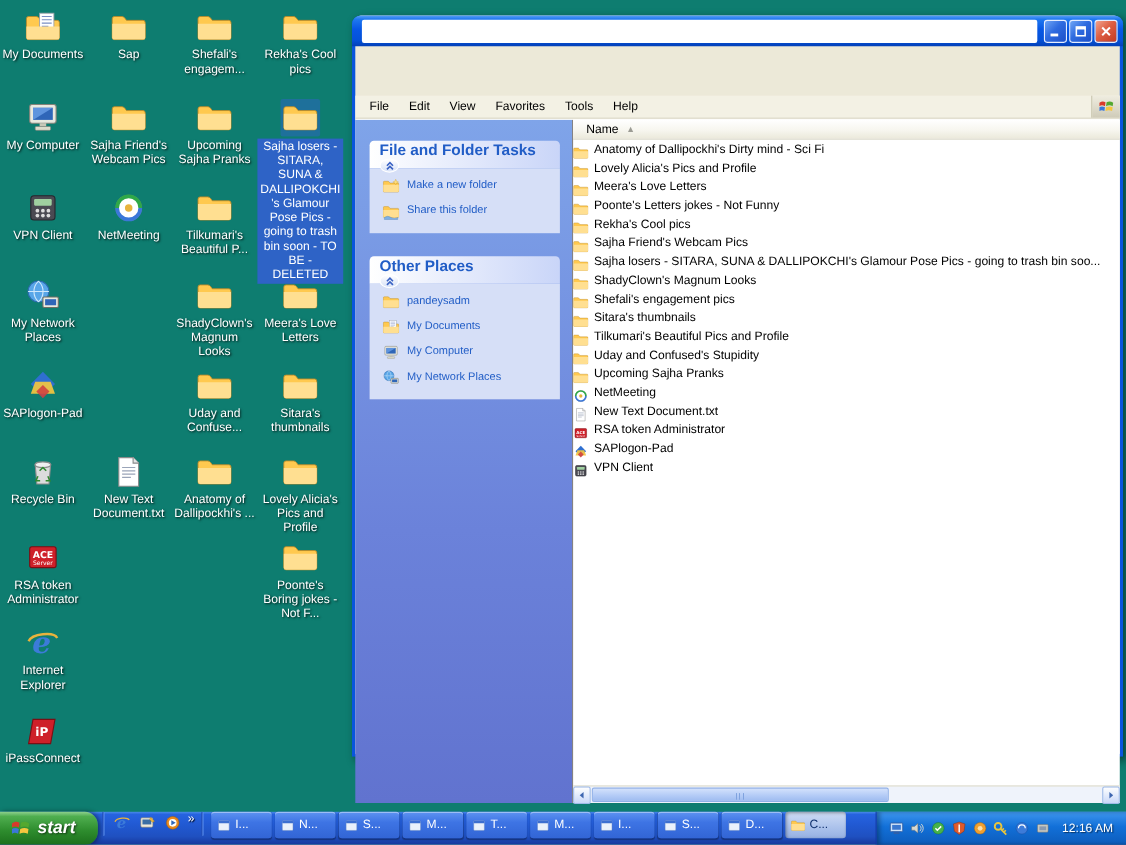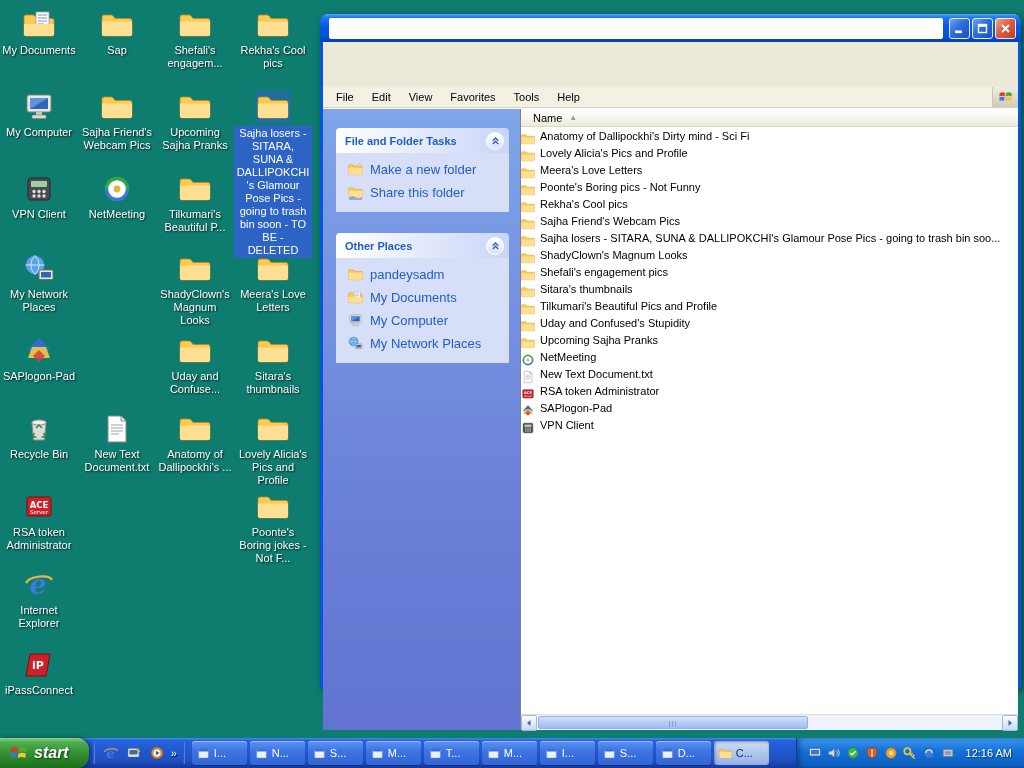--- a/index.html
+++ b/index.html
@@ -33,27 +33,27 @@
   .menu-item { padding:3px 9px; font-size:11px; color:#000; cursor:default; }
   .xp-logo { margin-left:auto; width:26px; height:20px; border-left:1px solid #C9C5AF;
              background:linear-gradient(180deg,#EFEDE0,#CFCBB8); display:flex; align-items:center; justify-content:center; }
 
   .win-content { display:flex; height:calc(100% - 49px); border-top:1px solid #fff; }
 
   
   .task-pane { width:197px; flex:none; background:linear-gradient(180deg,#7FA4E9 0%,#6B82DA 60%,#6173CF 100%);
                padding:19px 11px 0 13px; overflow:hidden; }
   .tp-section { margin-bottom:21px; }
-  .tp-header { height:25px; border-radius:4px 4px 0 0; display:flex; align-items:center; justify-content:space-between;
+  .tp-header { height:25px; border-radius:4px 4px 0 0; display:flex; justify-content:space-between;
                padding:0 5px 0 9px; background:linear-gradient(90deg,#FFFFFF 0%,#C9D5F8 100%);
-               color:#215DC6; font-weight:bold; font-size:11px; cursor:pointer; }
+               color:#215DC6; font-weight:bold; font-size:14px; cursor:pointer;flex-direction:column; }
   .tp-chev { width:18px; height:18px; border-radius:50%; background:linear-gradient(180deg,#FFFFFF,#D8E2F8);
              border:1px solid #fff; display:flex; align-items:center; justify-content:center; }
   .tp-body { background:#D6DFF7; padding:9px 8px 10px 12px; }
-  .tp-item { display:flex; align-items:center; gap:7px; margin:0 0 8px 0; font-size:13px; line-height:13px;
+  .tp-item { display:flex; align-items:flex-start; gap:7px; margin:0 0 8px 0; font-size:10px; line-height:13px;
              color:#215DC6; cursor:pointer; }
   .tp-item:last-child { margin-bottom:2px; }
 
   
   .file-area { flex:1; display:flex; flex-direction:column; background:#fff; border-left:1px solid #848284; }
   .col-header { height:18px; flex:none; display:flex; align-items:center; gap:7px; padding-left:12px; font-size:11px; color:#000;
                 background:linear-gradient(180deg,#FFFFFF 0%,#F7F6EF 55%,#EBE9DB 100%); border-bottom:1px solid #D9D7C8; cursor:pointer; }
   .sort-arrow { color:#9C9C94; font-size:8px; }
   .rows { flex:1; padding-top:3px; overflow:hidden; }
   .file-row { height:17px; display:flex; gap:5px; padding-left:0; font-size:11px; color:#000; cursor:pointer; white-space:nowrap; }
@@ -61,21 +61,21 @@
   .hscroll { height:16px; flex:none; display:flex; background:#EFF3FB; border-top:1px solid #E0DDCB; }
   .sb-btn { width:16px; height:16px; flex:none; background:linear-gradient(180deg,#FDFEFF,#C9D8F8); border:1px solid #9EBAE8;
             border-radius:2px; display:flex; align-items:center; justify-content:center; cursor:pointer; }
   .sb-track { flex:1; position:relative; }
   .sb-thumb { position:absolute; left:1px; top:1px; bottom:1px; width:58%; border-radius:2px;
               background:linear-gradient(180deg,#D3E1FC 0%,#B2CAF6 60%,#9FBCF0 100%); border:1px solid #90B0E8; cursor:grab; }
   .sb-thumb::after { content:""; position:absolute; left:50%; top:4px; width:8px; height:6px; transform:translateX(-50%);
               background:repeating-linear-gradient(90deg,#7FA2DE 0 1px,transparent 1px 3px); }
 
   
-  #taskbar { position:absolute; left:0; bottom:0; width:1024px; height:30px; display:flex; align-items:center;
+  #taskbar { position:absolute; left:0; bottom:0; width:1024px; height:30px; display:flex; align-items:flex-start;
              background:linear-gradient(180deg,#4A8BE8 0%,#2663E0 8%,#2159D2 40%,#1F50C0 75%,#16379B 100%); }
   .start-btn { height:30px; flex:none; padding:0 20px 0 9px; border-radius:0 12px 12px 0; display:flex; align-items:center; gap:5px;
                background:linear-gradient(180deg,#8ED08E 0%,#4FAE4F 14%,#2F8E2F 55%,#1C701C 100%);
                color:#fff; font-weight:bold; font-style:italic; font-size:16px; text-shadow:1px 1px 2px rgba(0,0,0,.6);
                box-shadow:2px 0 5px rgba(0,0,0,.45); cursor:pointer; }
   .ql-divider { width:2px; height:22px; margin:0 4px; border-radius:1px; background:linear-gradient(90deg,#1B46B0,#5E93F2); }
   .quick-launch { display:flex; align-items:center; gap:3px; padding:0 2px; }
   .ql-icon { width:20px; height:20px; display:flex; align-items:center; justify-content:center; cursor:pointer; border-radius:2px; }
   .ql-over { color:#fff; font-size:11px; cursor:pointer; padding:0 2px; text-shadow:1px 1px 1px #000; }
   .task-buttons { display:flex; align-items:center; gap:3px; padding-left:3px; }
@@ -560,21 +560,21 @@
               </span>
               <span>Meera's Love Letters</span>
             </div>
             <div class="file-row">
               <span class="ico">
                 <svg width="14" height="14" viewBox="0 0 32 32">
                   <path d="M1 8 Q1 6 3 6 L10 6 Q11.5 6 12.5 7.5 L14 9.5 L29 9.5 Q31 9.5 31 11.5 L31 25 Q31 27 29 27 L3 27 Q1 27 1 25 Z" fill="#FFC94F" stroke="#B98A2A" stroke-width="0.8"></path>
                   <path d="M1 12.5 L31 12.5 L31 25 Q31 27 29 27 L3 27 Q1 27 1 25 Z" fill="#FFDF91"></path>
                 </svg>
               </span>
-              <span>Poonte's Boring pics - Not Funny</span>
+              <span>Poonte's Letters jokes - Not Funny</span>
             </div>
             <div class="file-row">
               <span class="ico">
                 <svg width="14" height="14" viewBox="0 0 32 32">
                   <path d="M1 8 Q1 6 3 6 L10 6 Q11.5 6 12.5 7.5 L14 9.5 L29 9.5 Q31 9.5 31 11.5 L31 25 Q31 27 29 27 L3 27 Q1 27 1 25 Z" fill="#FFC94F" stroke="#B98A2A" stroke-width="0.8"></path>
                   <path d="M1 12.5 L31 12.5 L31 25 Q31 27 29 27 L3 27 Q1 27 1 25 Z" fill="#FFDF91"></path>
                 </svg>
               </span>
               <span>Rekha's Cool pics</span>
             </div>

